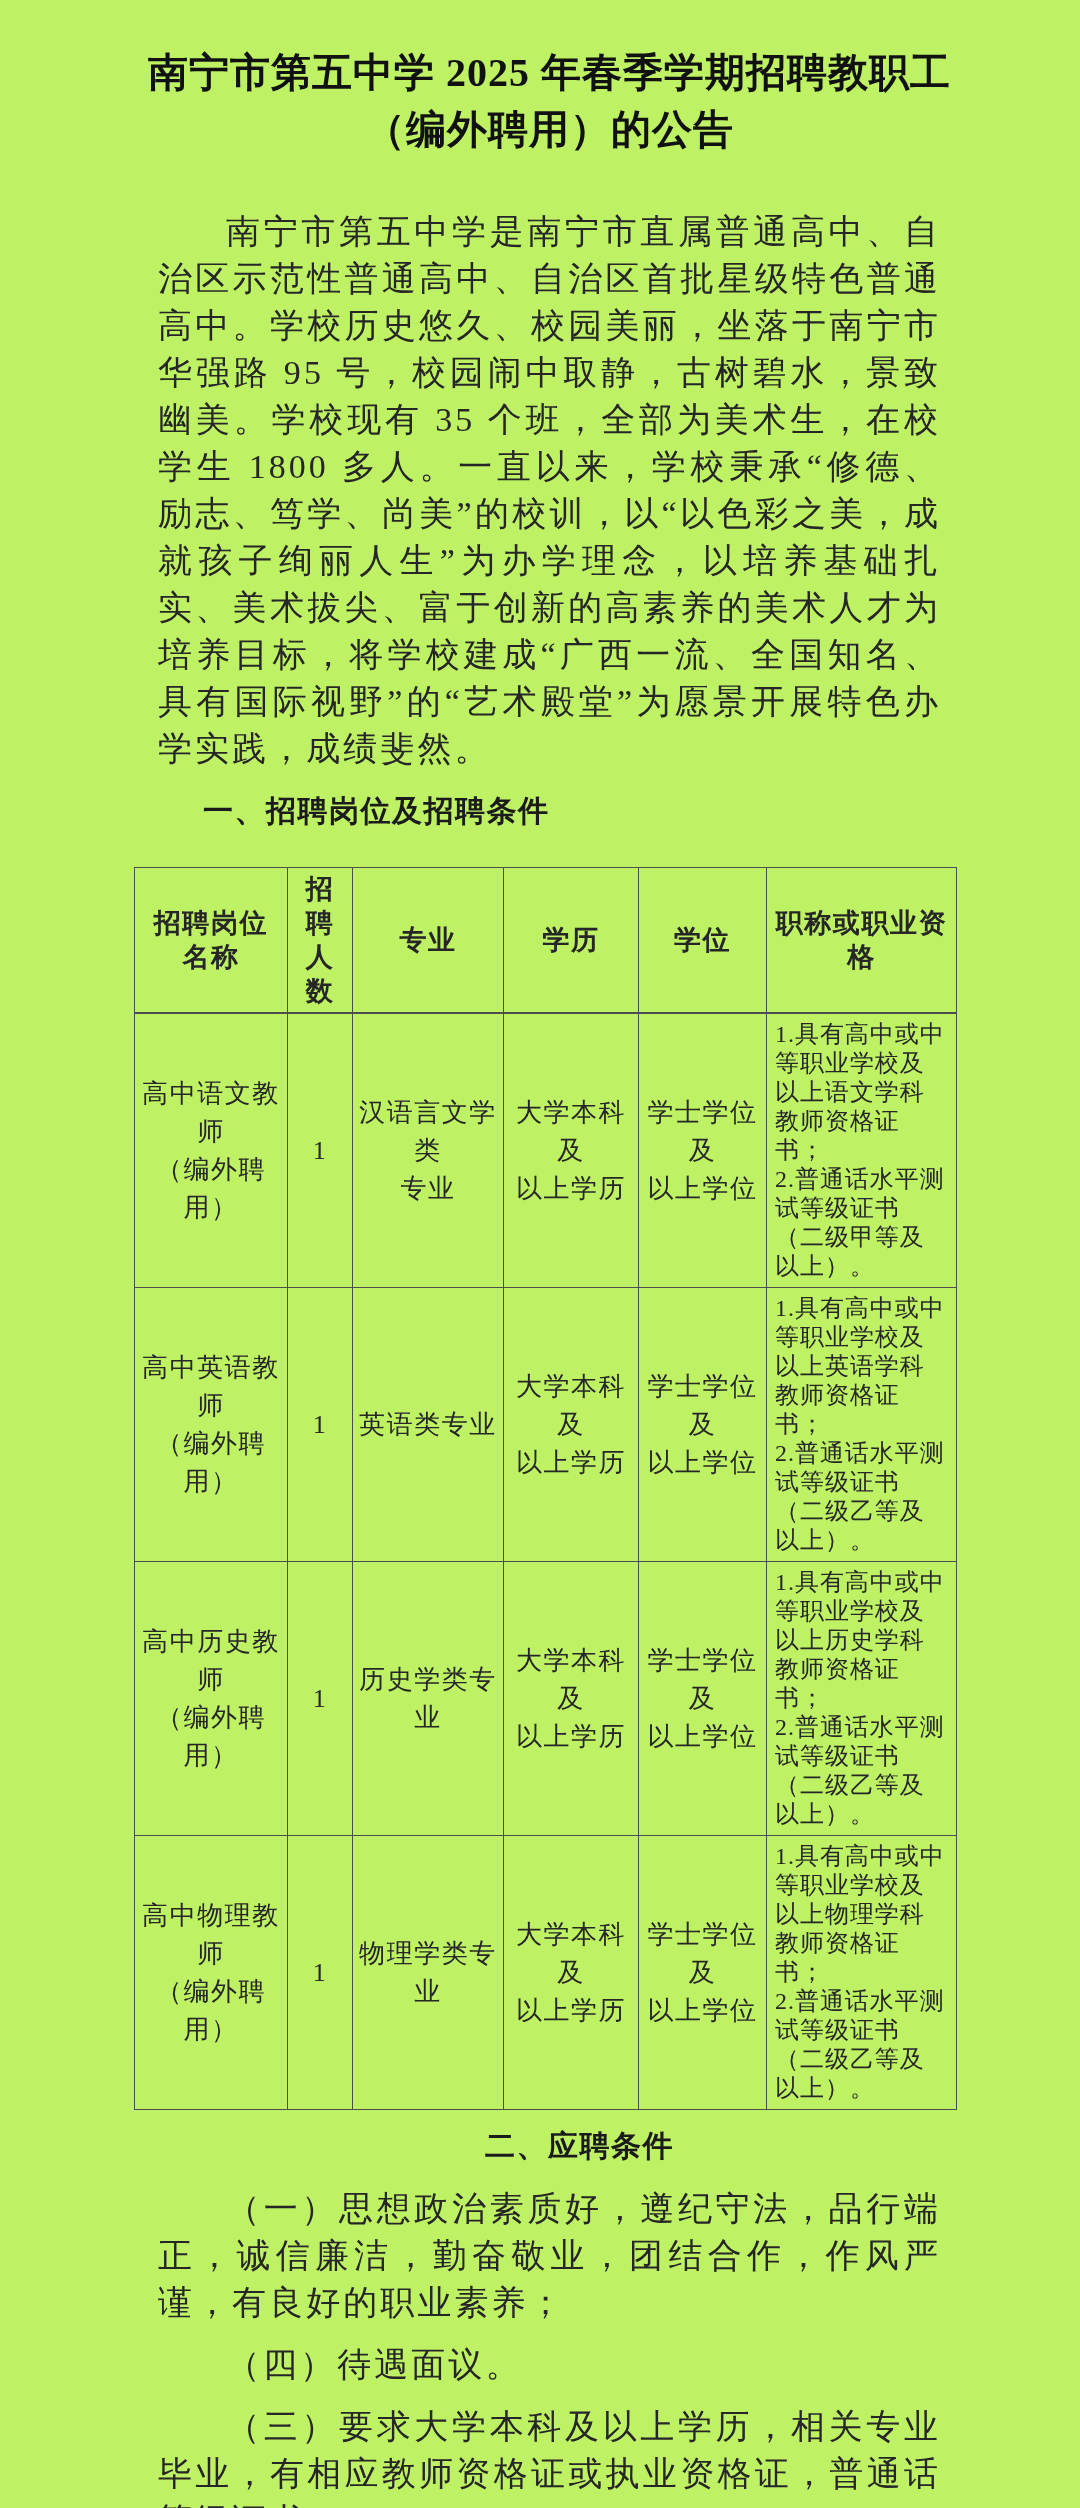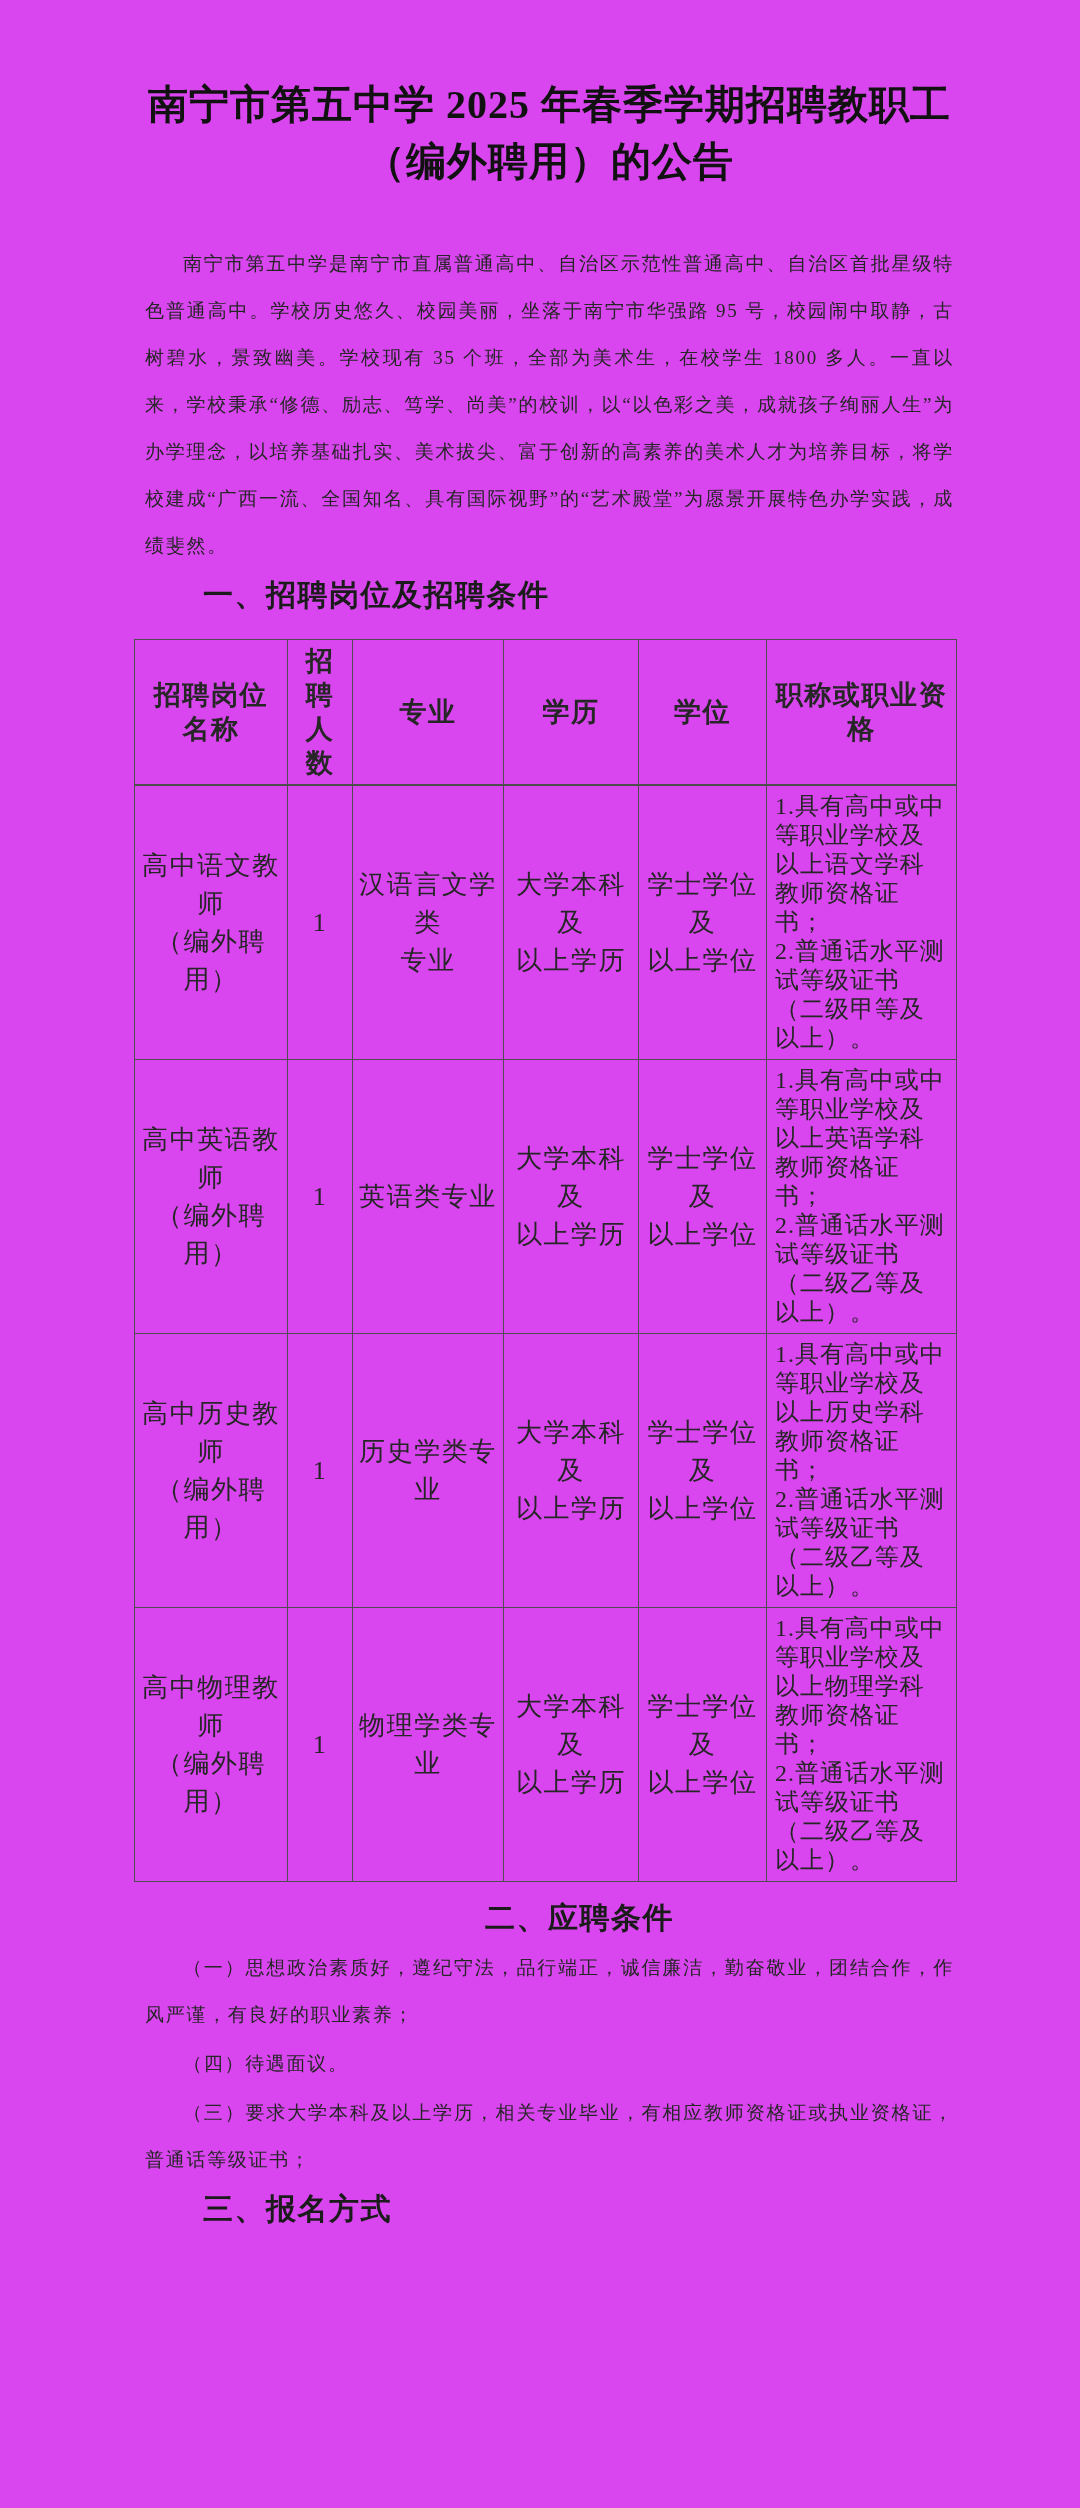--- a/index.html
+++ b/index.html
@@ -1,35 +1,35 @@
 <!DOCTYPE html>
 <html><head>
 <meta charset="utf-8">
 <style>
   html,body { margin:0; padding:0; background:#e9e9e9; }
   .page {
-    width:1080px; height:2508px; margin:0 auto; background:#d946ef;
+    width:1080px; height:2508px; margin:0 auto; background:#bef264;
     font-family:"Liberation Serif","DejaVu Serif",serif;
     color:#222222; overflow:hidden; box-sizing:border-box;
-    padding:76px 124px 0 143px;
+    padding:44px 124px 0 143px;
   }
   .doc-title {
     text-align:center; font-weight:bold; font-size:40px; line-height:57px;
     color:#111; margin:0 0 50px 0; letter-spacing:1px;
   }
   .body-p {
-    margin:2px; font-size:19px; line-height:47px; text-align:justify;
+    margin:15px; font-size:34px; line-height:47px; text-align:justify;
     text-indent:2em; letter-spacing:0.09em; color:#262626;
   }
   .sec-heading {
     margin:0; font-family:"Liberation Sans","DejaVu Sans",sans-serif;
     font-weight:700; font-size:30px; line-height:48px; text-indent:2em;
     color:#1b1b1b; letter-spacing:0.05em;
   }
-  .sec-heading.h1 { margin-bottom:20px; }
+  .sec-heading.h1 { margin-bottom:32px; }
   .sec-heading.h2 { margin-top:12px;text-align:center; }
   .jobs-table {
     border-collapse:collapse; table-layout:fixed; width:822px;
     margin-left:-9px; font-size:26px; color:#262626;
   }
   .jobs-table th, .jobs-table td {
     border:1px solid #4d4d4d; padding:4px 6px; box-sizing:border-box;
     vertical-align:middle; text-align:center; letter-spacing:0.06em;
     white-space:pre-line;
   }

